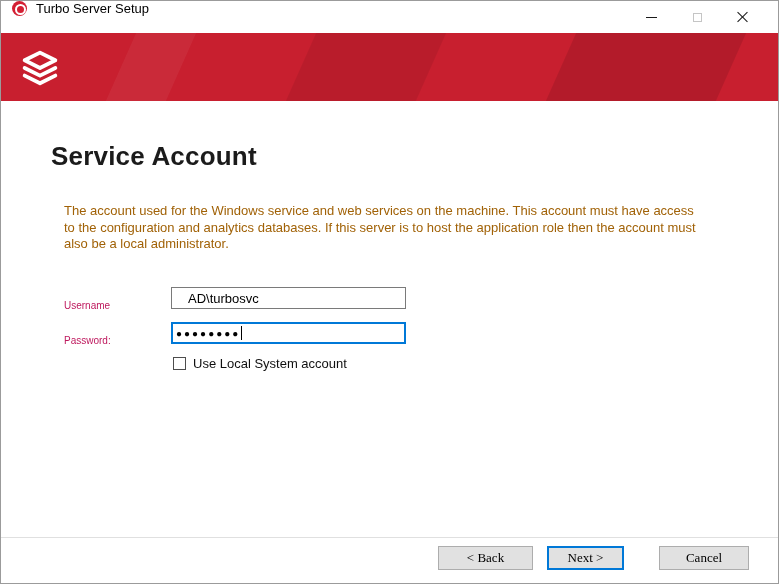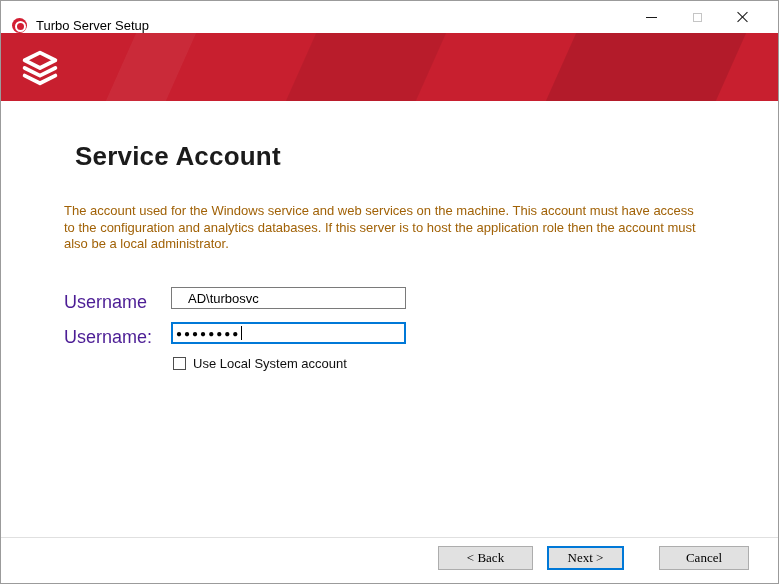--- a/index.html
+++ b/index.html
@@ -11,21 +11,21 @@
     width: 779px; height: 584px;
     background: #ffffff;
     border: 1px solid #9b9b9b;
     overflow: hidden;
   }
 
   
   .titlebar {
     position: absolute; top: 0; left: 0; right: 0; height: 32px;
     background: #ffffff;
-    display: flex; align-items: flex-end;
+    display: flex; align-items: flex-start;
   }
   .titlebar-logo {
     width: 15px; height: 15px; border-radius: 50%;
     background: #d31f33;
     margin-left: 11px;
     position: relative;
     flex: 0 0 auto;
   }
   .titlebar-logo::after {
     content: ""; position: absolute;
@@ -66,30 +66,30 @@
   .deco-2 { left: 560px; width: 170px; background: rgba(0,0,0,0.10); transform: skewX(-24deg); }
   .deco-3 { left: 120px; width: 60px;  background: rgba(255,255,255,0.05); transform: skewX(-24deg); }
   .banner-logo {
     position: absolute; left: 16px; top: 11px; width: 46px; height: 46px;
   }
 
   
   .content { position: absolute; top: 100px; left: 0; right: 0; bottom: 0; background: #fff; }
 
   .page-heading {
-    position: absolute; left: 74px; top: 40px;
+    position: absolute; left: 50px; top: 40px;
     font-size: 26px; font-weight: 600; color: #1b1b1b;
     letter-spacing: 0.2px;
   }
   .page-desc {
     position: absolute; left: 63px; top: 102px; width: 632px;
     font-size: 13px; line-height: 16.5px; color: #a16207;
   }
 
-  .form-label { position: absolute; left: 63px; font-size: 18px; color: #4c1d95; }
+  .form-label { position: absolute; left: 63px; font-size: 10px; color: #be185d; margin-top: 8px; }
   .lbl-username { top: 191px; }
   .lbl-password { top: 226px; }
 
   .text-input {
     position: absolute; left: 170px; width: 235px; height: 22px;
     border: 1px solid #7a7a7a; background: #fff;
     font-family: "Liberation Sans", sans-serif;
     font-size: 13px; color: #000; padding: 0 16px;
     outline: none;
   }
@@ -161,21 +161,21 @@
 
   <div class="content">
 
     <div class="page-heading">Service Account</div>
 
     <div class="page-desc">The account used for the Windows service and web services on the machine. This account must have access to the configuration and analytics databases.  If this server is to host the application role then the account must also be a local administrator.</div>
 
     <div class="form-label lbl-username">Username</div>
     <input class="text-input input-username" type="text" value="AD\turbosvc" style="">
 
-    <div class="form-label lbl-password">Username:</div>
+    <div class="form-label lbl-password">Password:</div>
     <div class="text-input input-password">
       <span class="password-dots">●●●●●●●●</span>
       <span class="caret"></span>
     </div>
 
     <div class="checkbox-row">
       <span class="checkbox-box"></span>
       <span class="checkbox-label">Use Local System account</span>
     </div>
 

